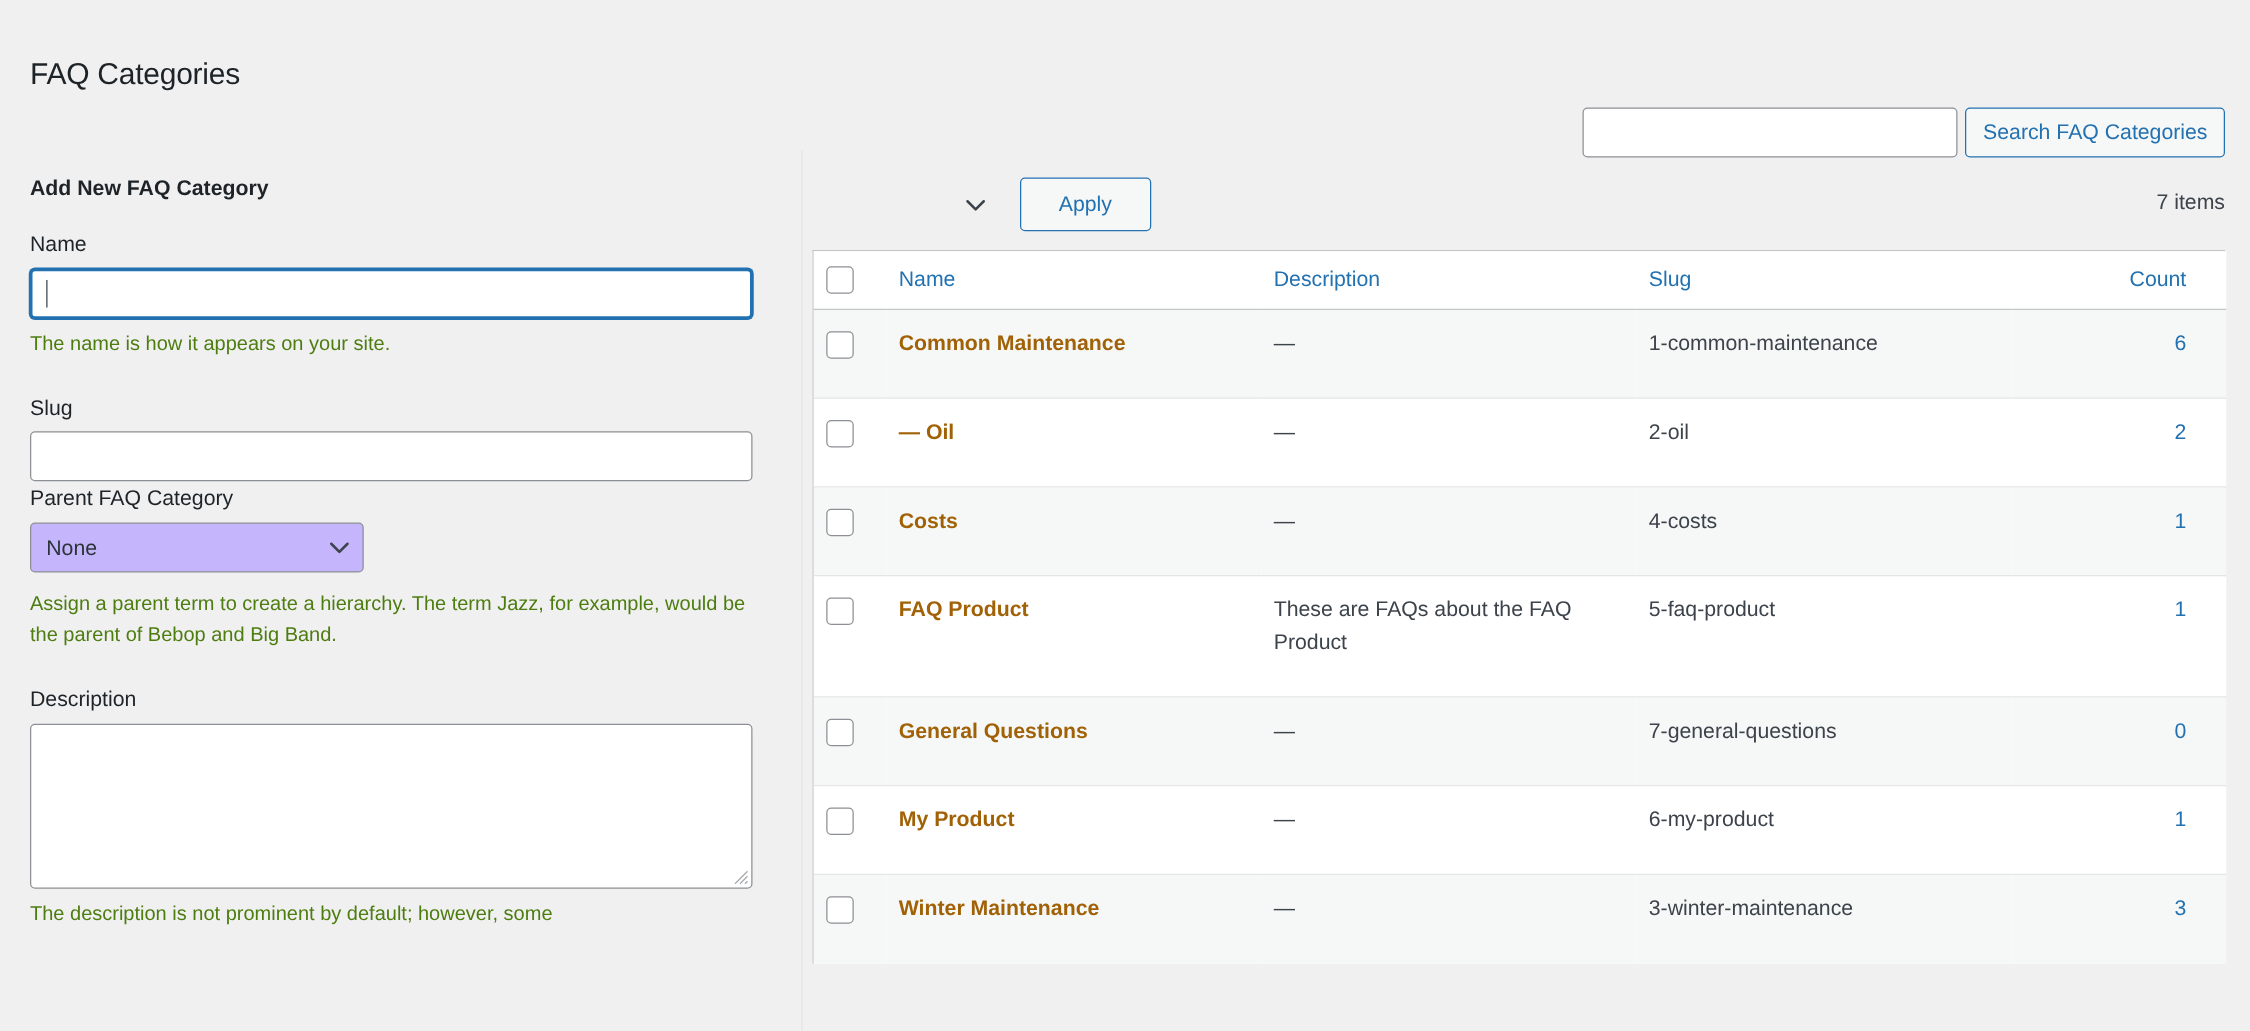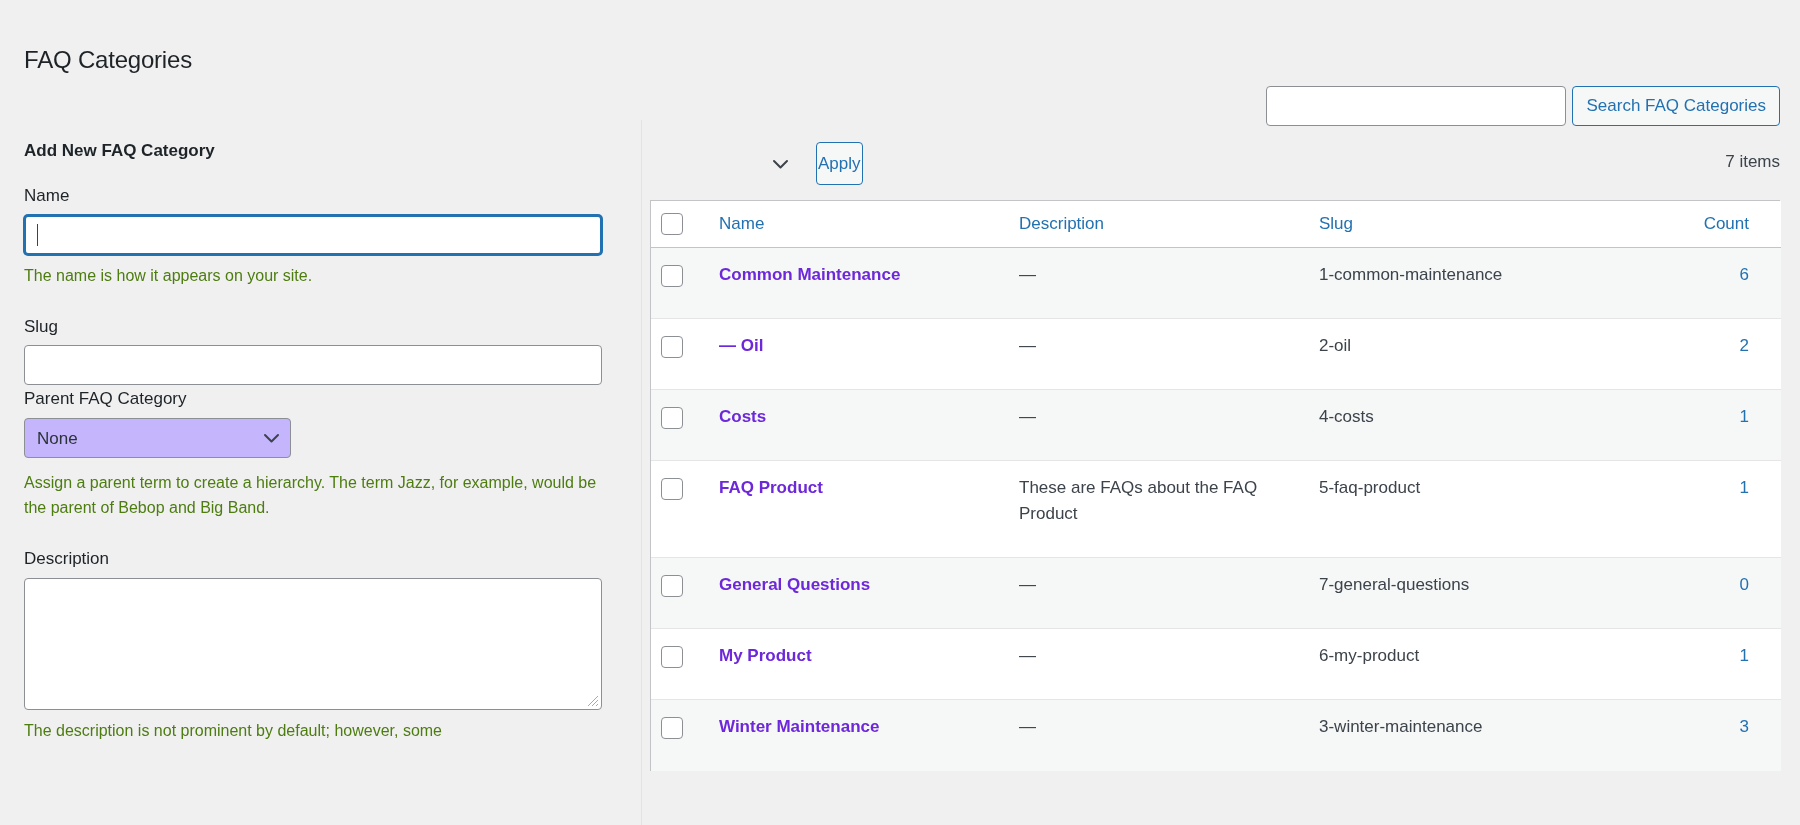--- a/index.html
+++ b/index.html
@@ -221,21 +221,21 @@
     left: 122px;
     top: 15px;
     pointer-events: none;
   }
 
   .apply-btn {
     position: absolute;
     left: 166px;
     top: 0;
     height: 43px;
-    padding: 0 1px;
+    padding: 0 30px;
     font-size: 17px;
     color: #2271b1;
     background: #f6f7f7;
     border: 1px solid #2271b1;
     border-radius: 4px;
     line-height: 41px;
     cursor: pointer;
   }
 
   .items-count {
@@ -290,21 +290,21 @@
 
   .col-cb    { width: 58px; }
   .col-name  { width: 300px; }
   .col-desc  { width: 300px; }
   .col-slug  { width: 300px; }
   .col-count { width: 172px; }
 
   th.col-count, td.col-count { text-align: right; padding-right: 32px; }
 
   .cell-link {
-    color: #6d28d9;
+    color: #a16207;
     font-weight: 700;
     text-decoration: none;
     cursor: pointer;
   }
 
   .count-link {
     color: #2271b1;
     text-decoration: none;
     cursor: pointer;
   }

